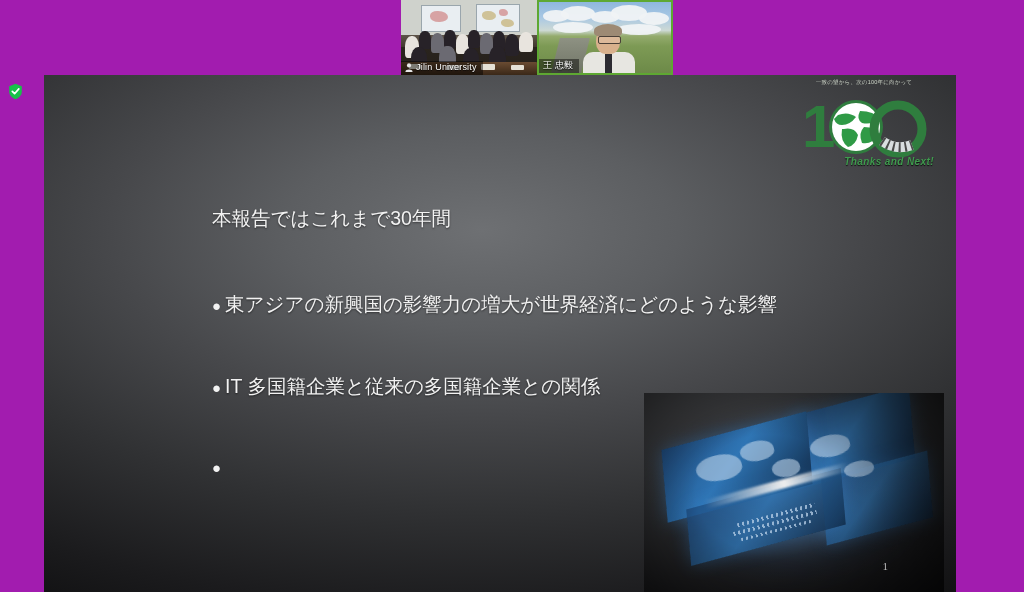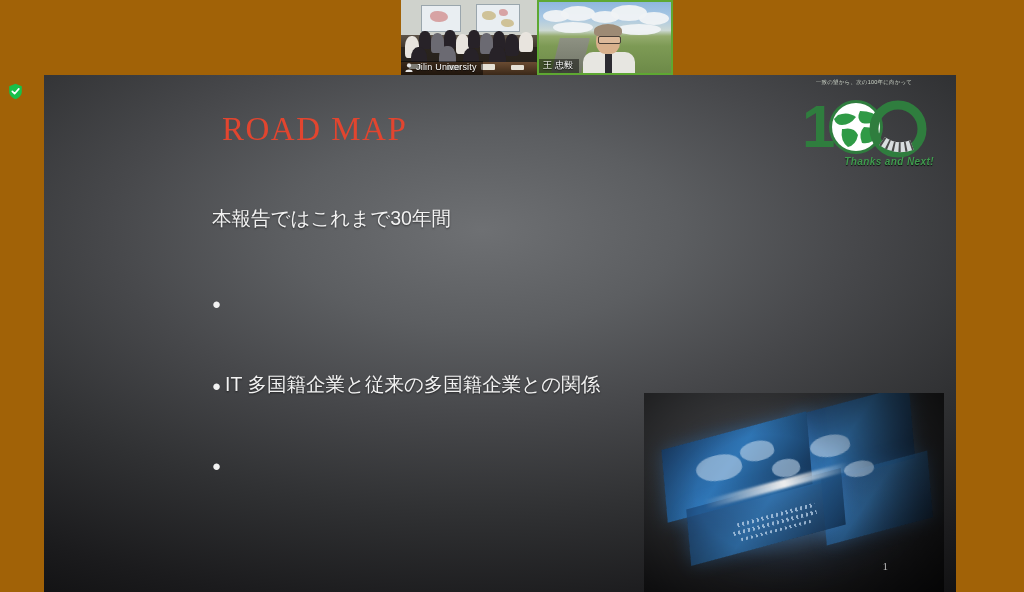--- a/index.html
+++ b/index.html
@@ -4,21 +4,21 @@
 <style>
   html, body {
     margin: 0;
     padding: 0;
     background: #000;
   }
   #screen {
     position: relative;
     width: 1024px;
     height: 592px;
-    background: #a16207;
+    background: #a21caf;
     overflow: hidden;
     font-family: "Liberation Sans", sans-serif;
   }
 
   
   #filmstrip {
     position: absolute;
     left: 401px;
     top: 0px;
     width: 272px;
@@ -424,27 +424,27 @@
         <path d="M66 22 q14 0 20 8 q-8 6 -18 4 q-6 -4 -2 -12 Z" fill="#2f9a46"></path>
         <path d="M50 40 q10 -2 14 6 q-2 10 -10 12 q-8 -6 -6 -18 Z" fill="#2f9a46"></path>
         <path d="M70 38 q12 0 14 8 q-6 10 -16 8 q-4 -10 2 -16 Z" fill="#2f9a46"></path>
         <circle cx="104" cy="40" r="24" fill="none" stroke="#2f7d3e" stroke-width="9"></circle>
         <path d="M88 52 q14 10 30 4" stroke="#d9dee0" stroke-width="10" fill="none"></path>
         <path d="M88 52 q14 10 30 4" stroke="#4a4a4a" stroke-width="10" fill="none" stroke-dasharray="2 4"></path>
       </svg>
       <div id="logo-thanks">Thanks and Next!</div>
     </div>
 
-    <div id="slide-title">ROAD MAP</div>
 
     <div id="body-block">
       <div class="line line-lead">本報告ではこれまで30年間</div>
 
       <div class="bullet-line">
         <span class="bullet-dot">●</span>
+        <span class="line">東アジアの新興国の影響力の増大が世界経済にどのような影響</span>
       </div>
 
       <div class="bullet-line">
         <span class="bullet-dot">●</span>
         <span class="line">IT 多国籍企業と従来の多国籍企業との関係</span>
       </div>
 
       <div class="bullet-line">
         <span class="bullet-dot">●</span>
       </div>

